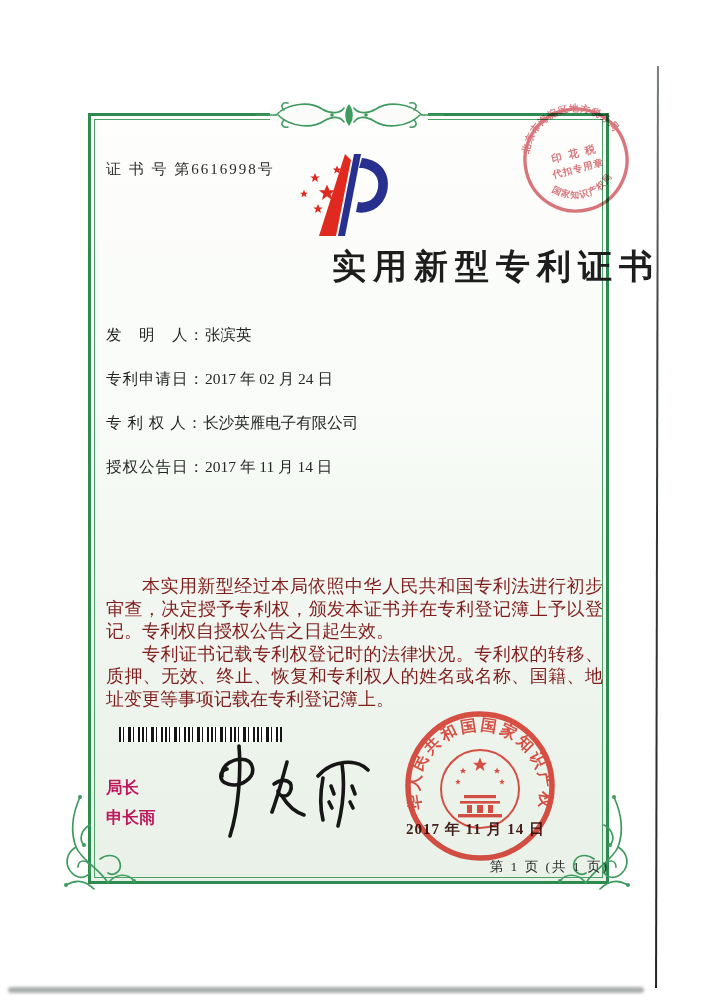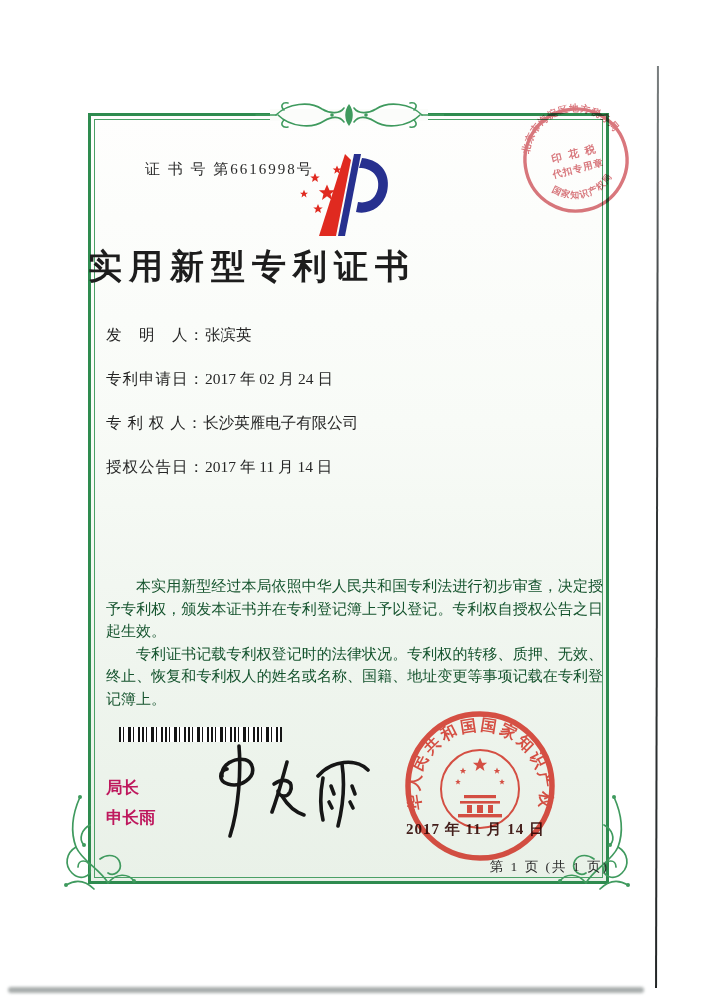--- a/index.html
+++ b/index.html
@@ -25,33 +25,33 @@
     background:linear-gradient(180deg,#fefefd 0%,#f8fbf7 40%,#eff5ee 72%,#e9f1e8 100%);
     box-sizing:border-box;
   }
   .frame-inner{
     position:absolute;left:3px;top:3px;right:3px;bottom:3px;
     border:1px solid #4aa066;pointer-events:none;
   }
   .ornament{position:absolute;pointer-events:none;}
   
   .cert-no{
-    position:absolute;left:106px;top:160px;font-size:15px;letter-spacing:2px;color:#2b2b2b;margin-left:39px;
+    position:absolute;left:106px;top:160px;font-size:15px;letter-spacing:2px;color:#2b2b2b;
   }
   .logo{position:absolute;left:296px;top:148px;width:96px;height:92px;}
   .title{
-    position:absolute;left:88px;top:244px;width:572px;text-align:left;
+    position:absolute;left:88px;top:244px;width:572px;text-align:right;
     font-size:34px;font-weight:bold;letter-spacing:7px;color:#1d1d1d;
   }
   .fields{position:absolute;left:106px;top:324px;width:500px;}
   .field-row{font-size:15.5px;line-height:21px;margin-bottom:23px;color:#262626;white-space:nowrap;}
   .field-row .lbl{letter-spacing:1px;}
   .paras{
     position:absolute;left:106px;top:575px;width:497px;
-    font-size:15px;line-height:22.6px;text-align:justify;color:#14532d;
+    font-size:18px;line-height:22.6px;text-align:justify;color:#7f1d1d;
   }
   .paras p{margin:0;text-indent:2em;}
   .barcode{
     position:absolute;left:119px;top:727px;width:163px;height:15px;
     background:repeating-linear-gradient(90deg,
       #151515 0 2px,#fff 2px 4px,#151515 4px 5px,#fff 5px 9px,
       #151515 9px 12px,#fff 12px 14px,#151515 14px 15px,#fff 15px 19px,
       #151515 19px 21px,#fff 21px 23px);
   }
   .officer{position:absolute;left:106px;top:772px;font-family:"Liberation Sans","DejaVu Sans",sans-serif;

